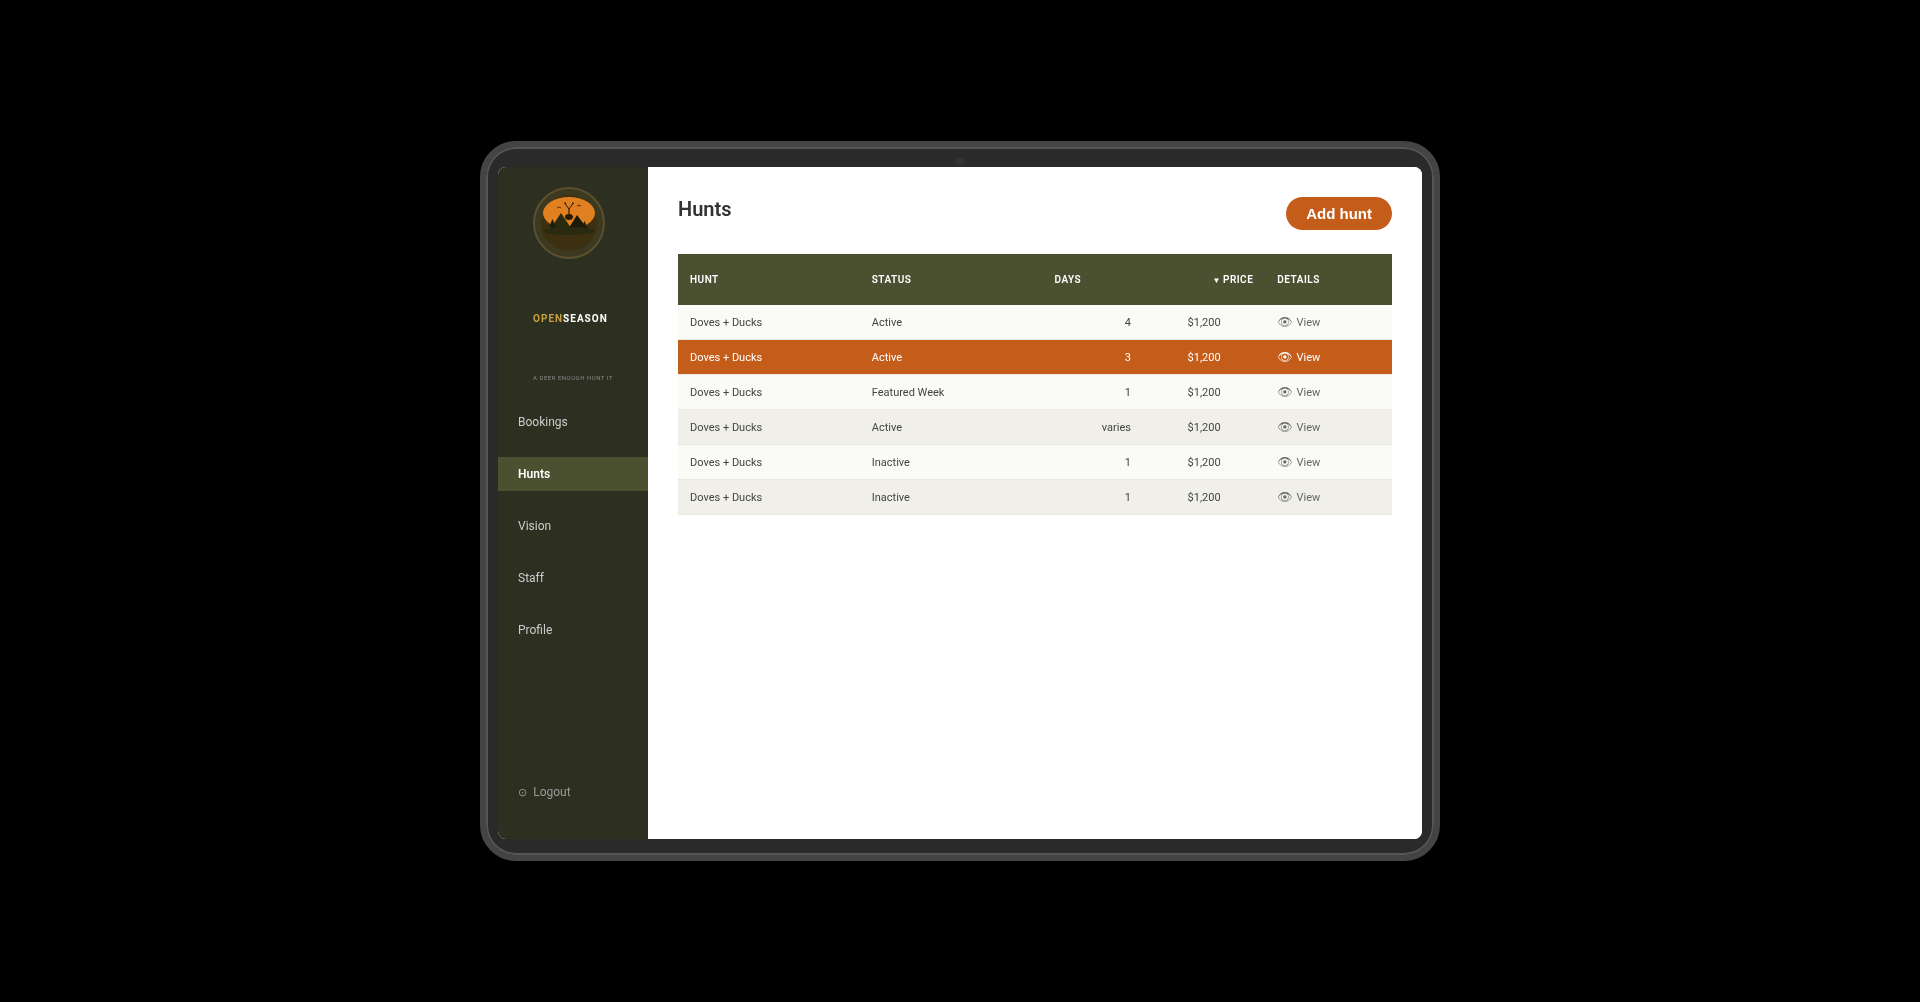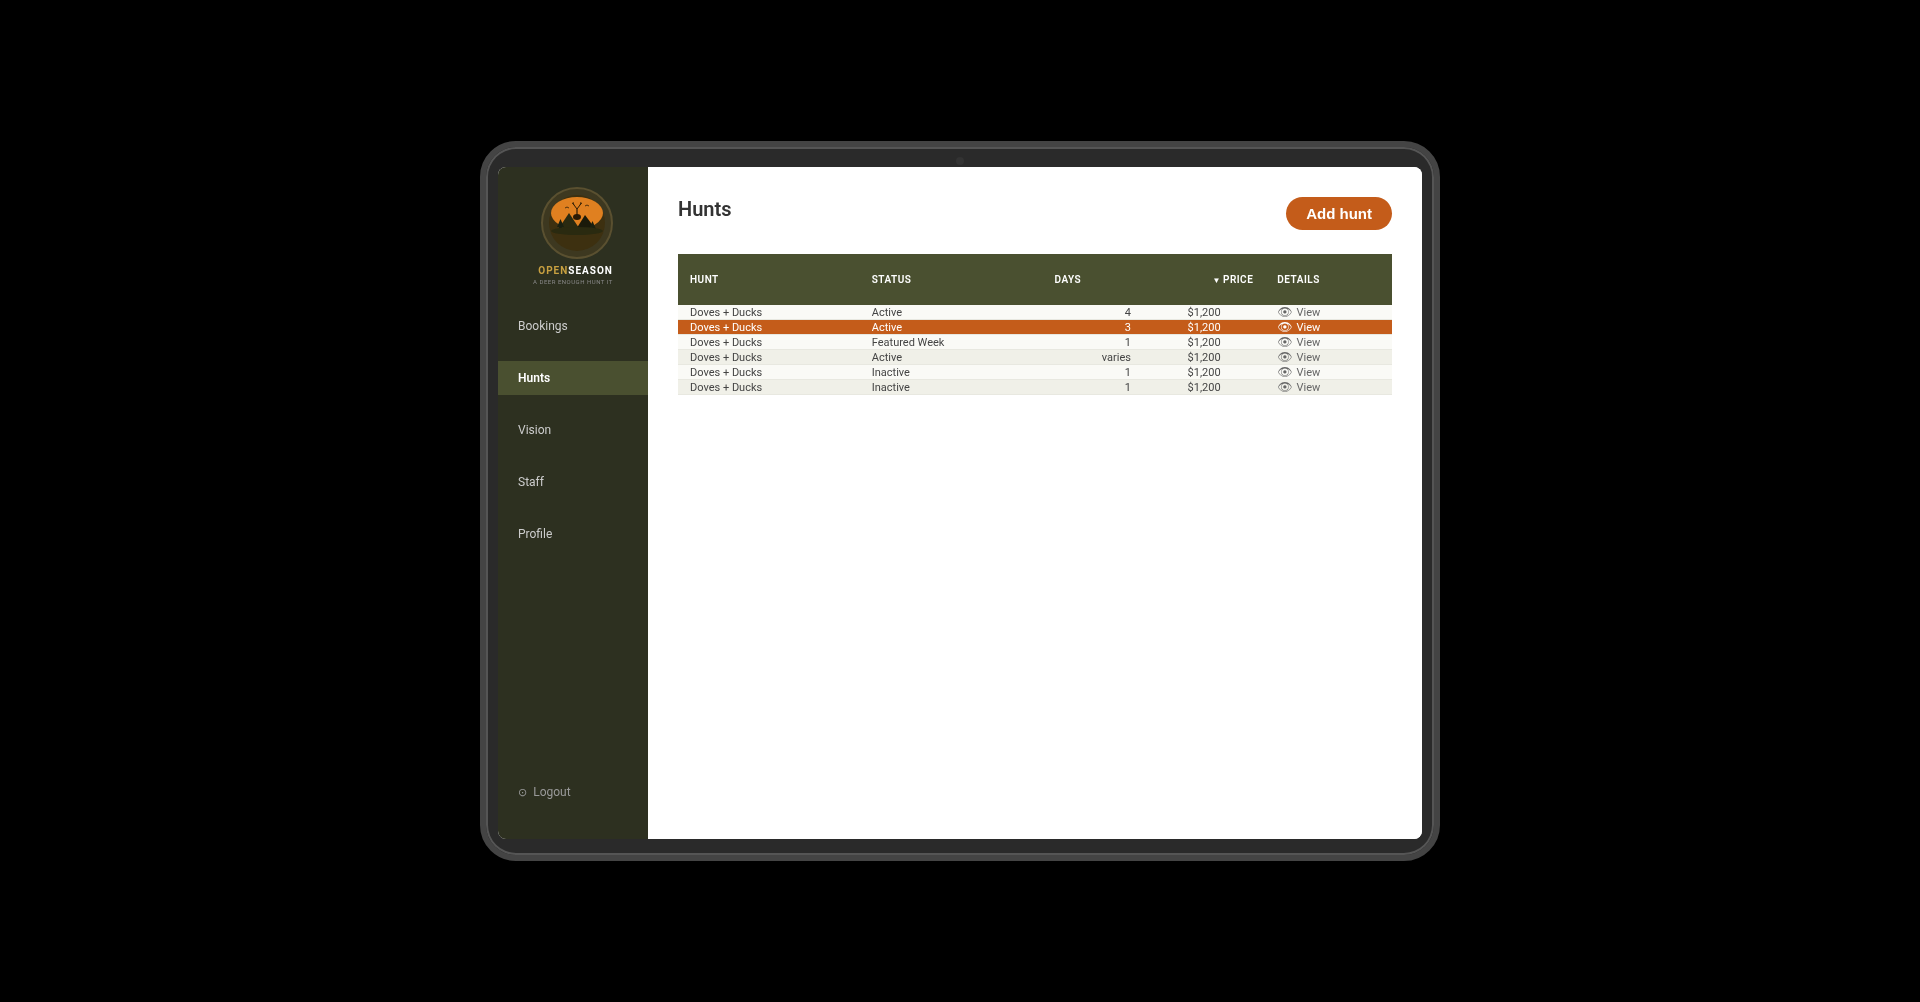--- a/index.html
+++ b/index.html
@@ -48,22 +48,23 @@
       background: #2d3020;
       display: flex;
       flex-direction: column;
       align-items: center;
       padding: 20px 0;
       flex-shrink: 0;
     }
     .logo-area {
       display: flex;
       flex-direction: column;
-      align-items: flex-end;
+      align-items: flex-start;
       margin-bottom: 24px;
+      gap: 48px;
     }
     .logo-circle {
       width: 72px;
       height: 72px;
       border-radius: 50%;
       background: #3d3820;
       border: 2px solid #5a5030;
       display: flex;
       align-items: center;
       justify-content: center;
@@ -189,21 +190,21 @@
     .hunts-table tbody tr:nth-child(even) {
       background: #f0f0e8;
     }
     .hunts-table tbody tr.selected-row {
       background: #c45c1a !important;
     }
     .hunts-table tbody tr.selected-row td {
       color: #fff;
     }
     .hunts-table tbody td {
-      padding: 0 12px;
+      padding: 10px 12px;
       color: #444;
       font-size: 11px;
       margin-top: 16px;
     }
     .hunts-table tbody td.days-col {
       text-align: right;
     }
     .hunts-table tbody td.price-col {
       text-align: center;
     }

